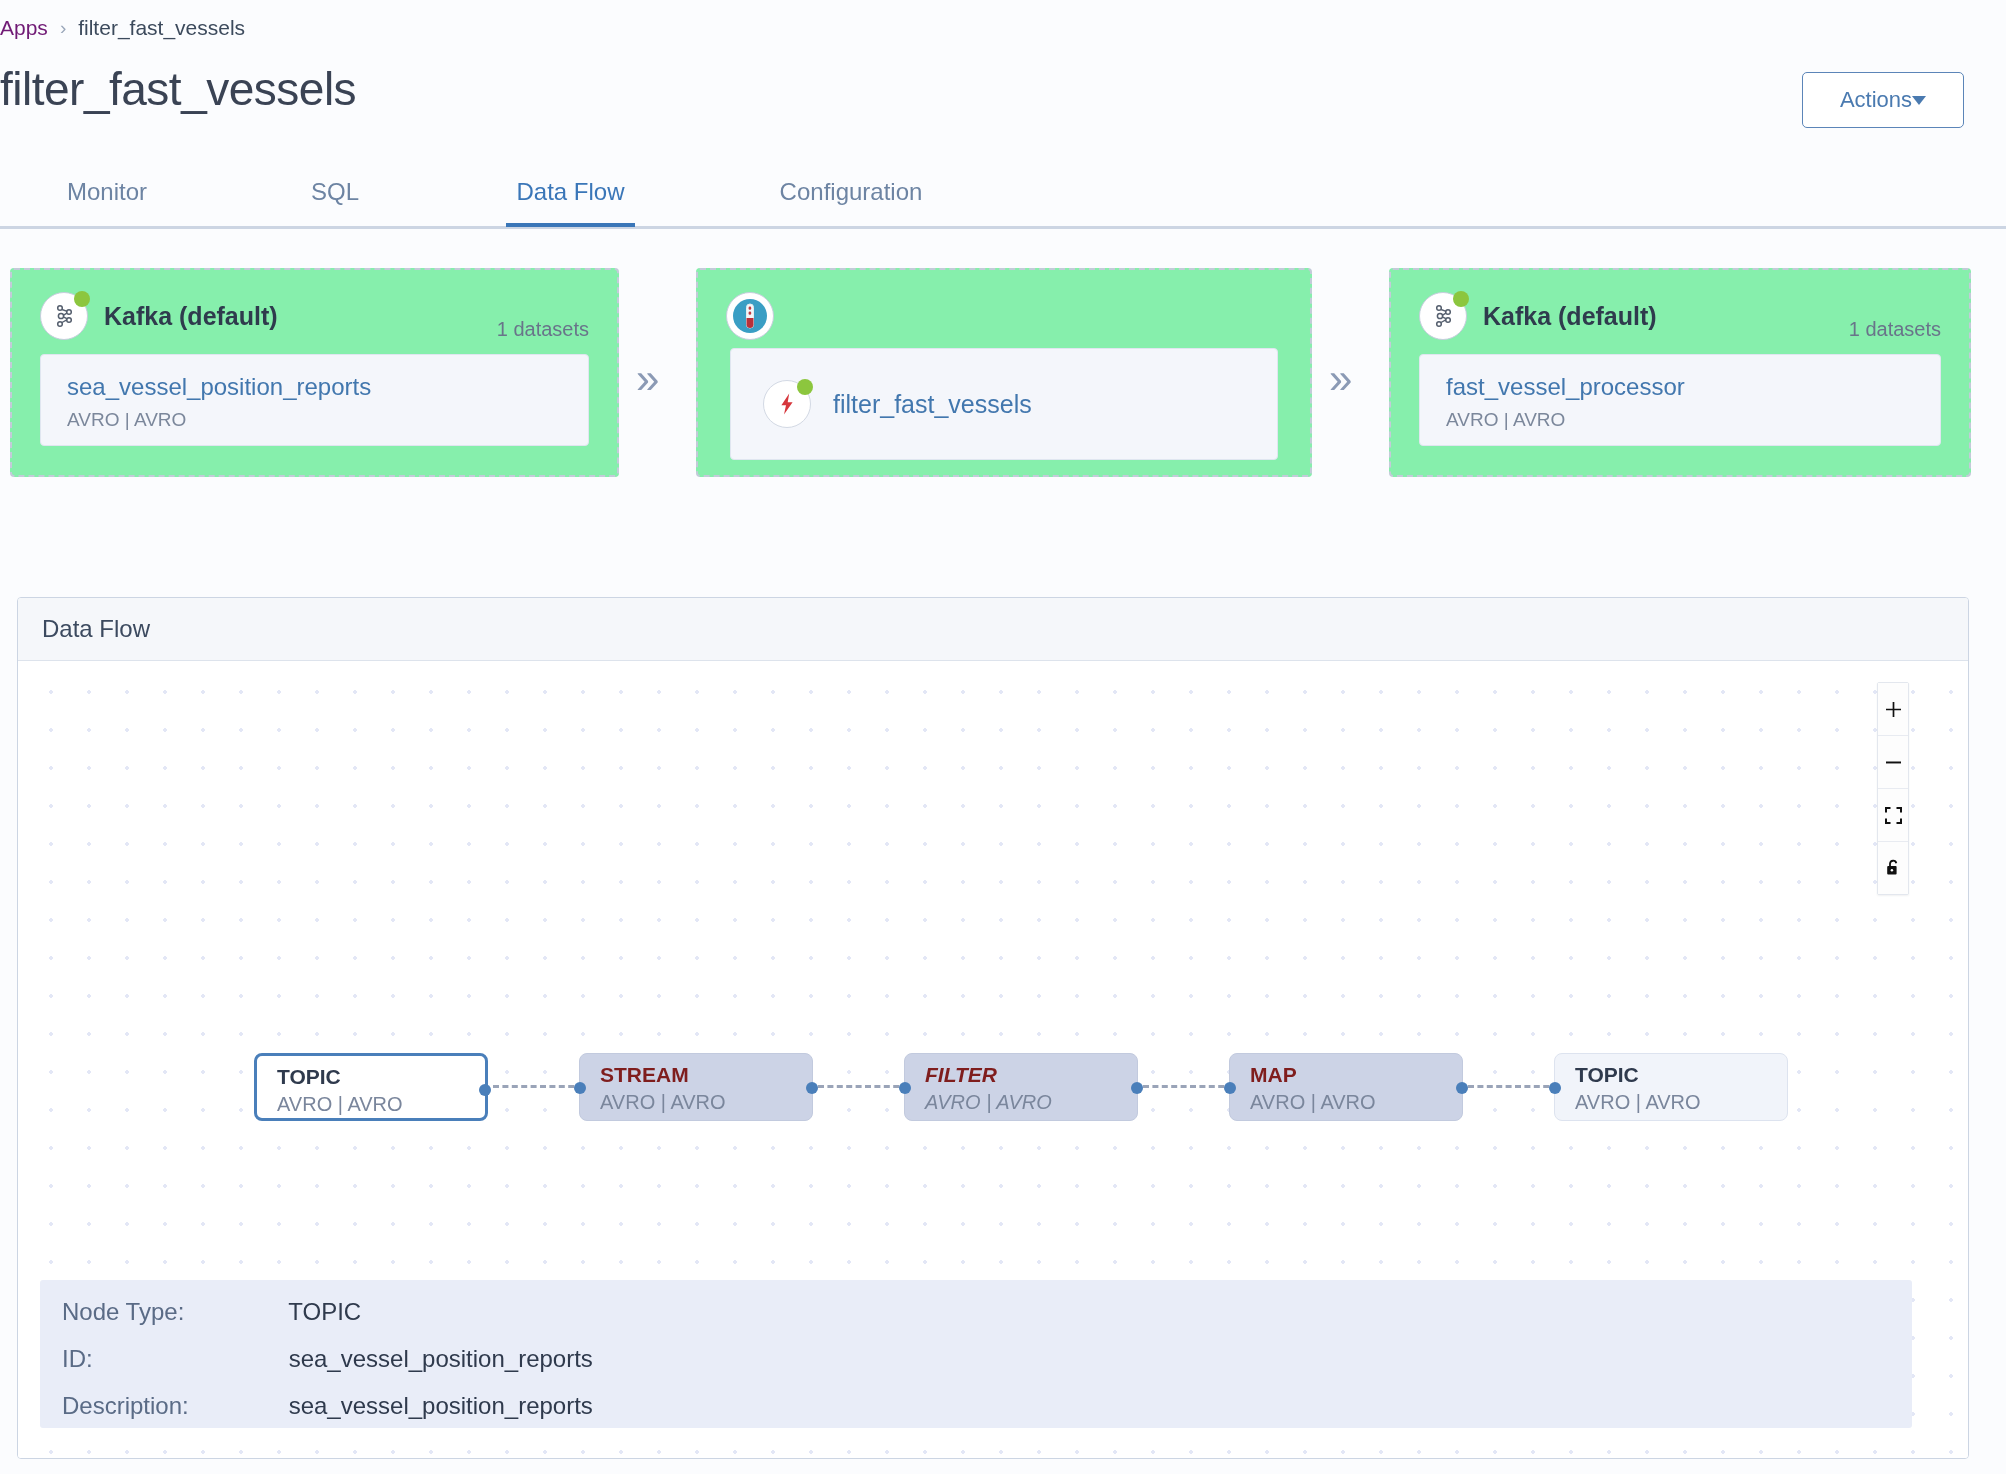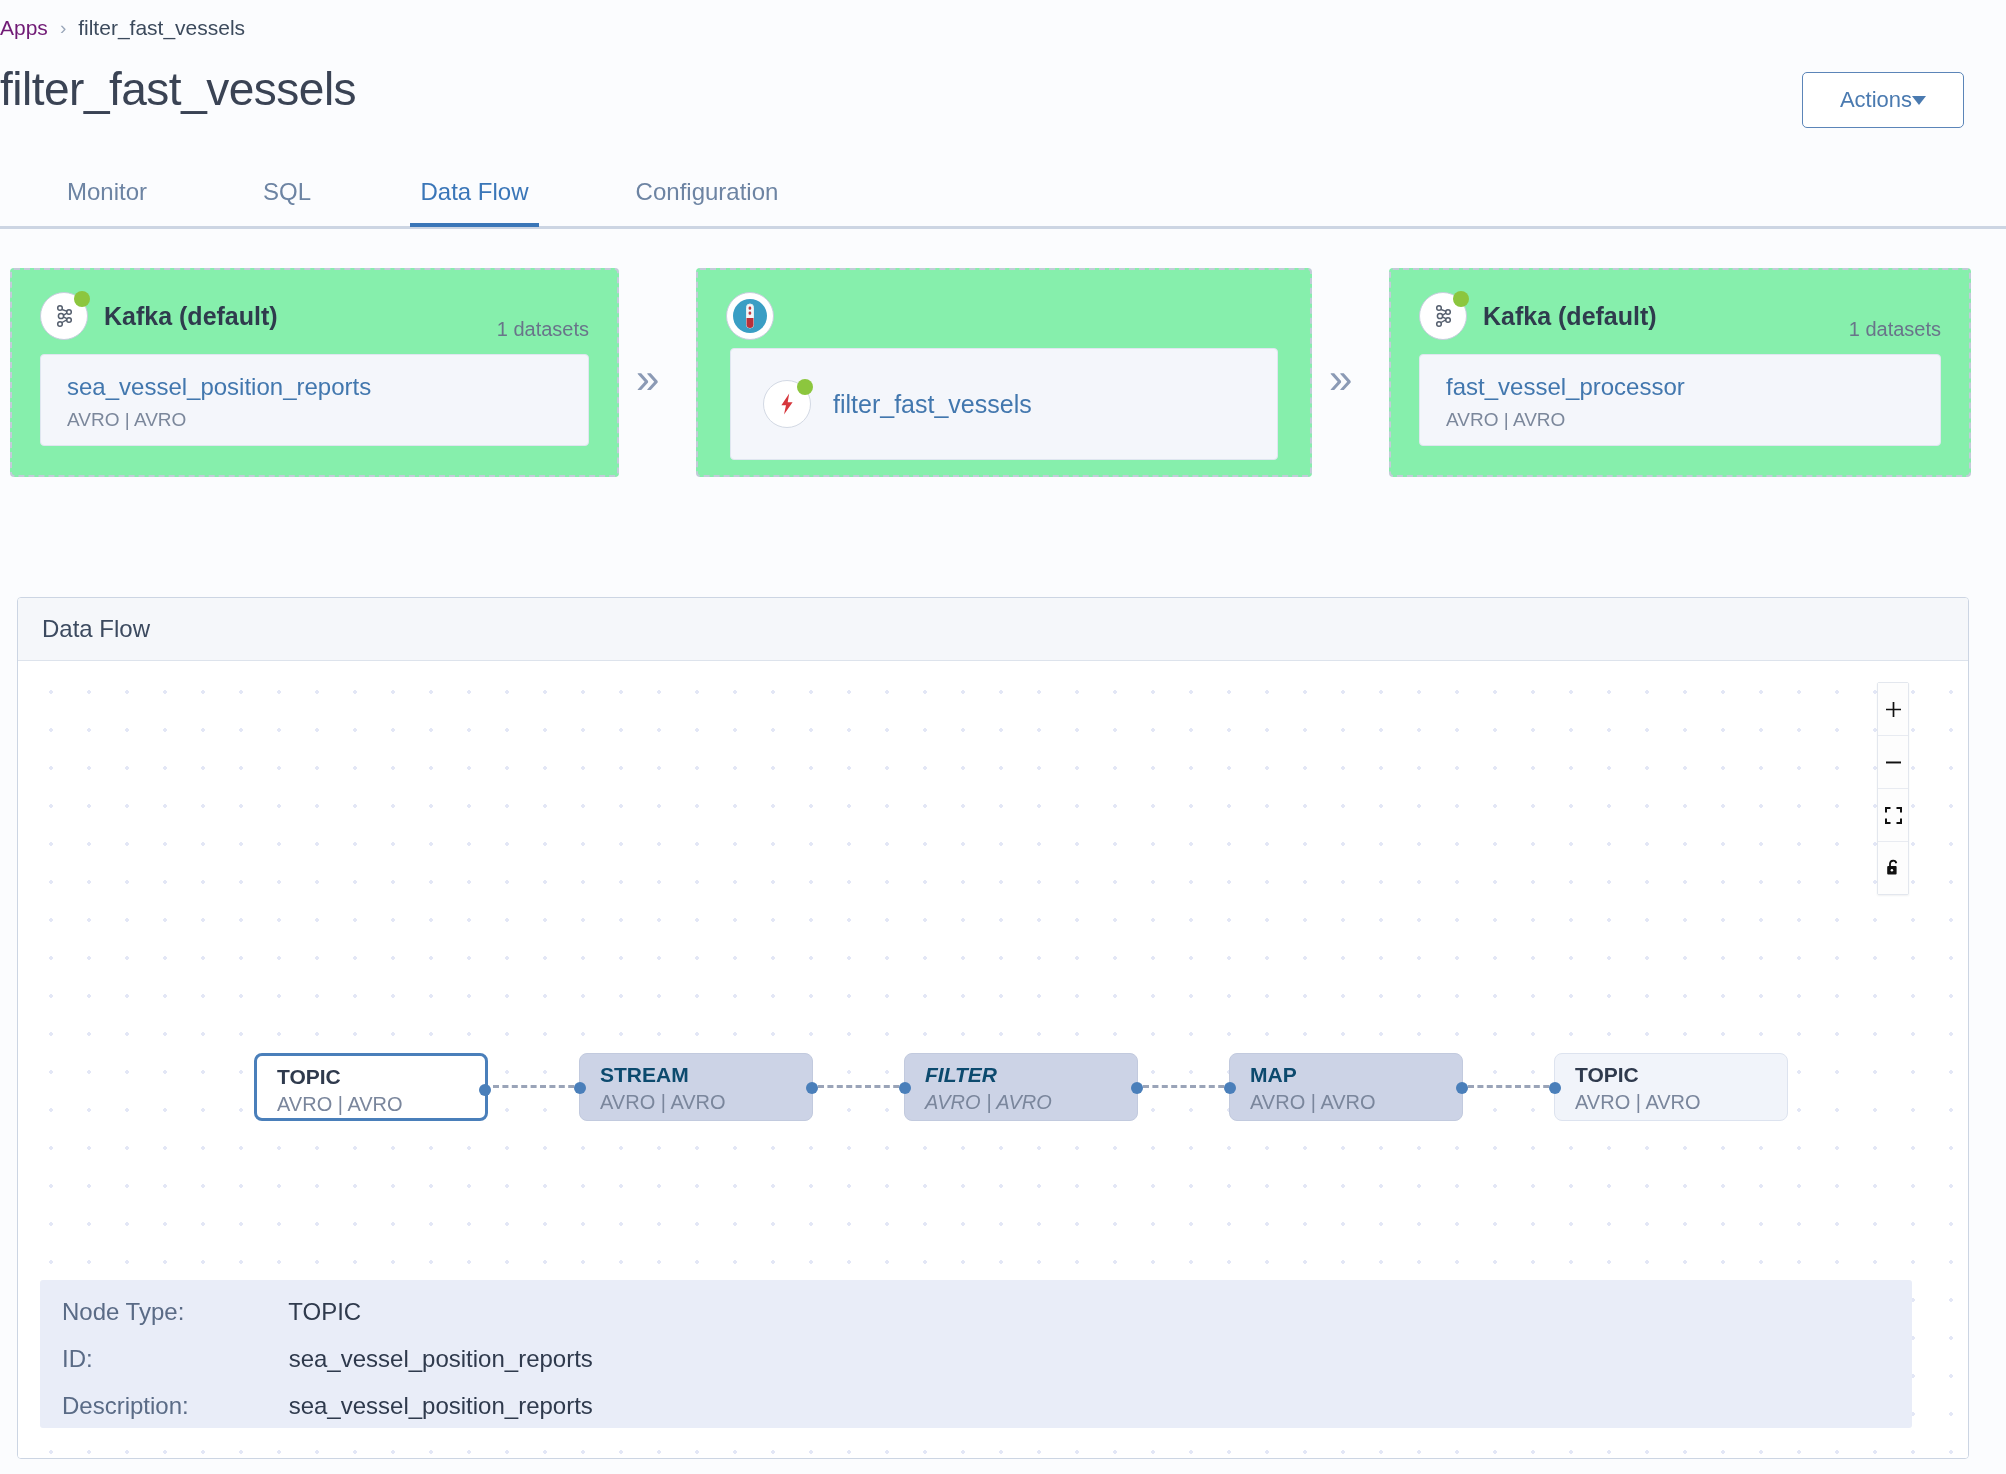--- a/index.html
+++ b/index.html
@@ -35,21 +35,21 @@
     cursor:pointer;
   }
   .caret{
     width:0;height:0;border-left:7px solid transparent;border-right:7px solid transparent;
     border-top:9px solid #4a7ab0;display:inline-block;
   }
   
   .tabbar{
     position:absolute;left:0;top:162px;width:2006px;height:64px;
     border-bottom:3px solid #ccd5e3;
-    display:flex;align-items:flex-start;
+    display:flex;align-items:flex-start;gap:48px;
   }
   .tab{
     font-size:24px;color:#6d84a3;padding:16px 0 18px 0;margin-right:0;
     cursor:pointer;position:relative;text-align:center;
   }
   .tab.active{color:#3a76b8;font-weight:400;}
   .tab.active:after{
     content:"";position:absolute;left:0;right:0;bottom:-3px;height:4px;background:#3a76b8;
   }
   
@@ -126,21 +126,21 @@
   .zbtn:last-child{border-bottom:none;}
   
   .node{
     position:absolute;width:234px;height:68px;border-radius:8px;
     box-sizing:border-box;
   }
   .node.sel{background:#ffffff;border:3px solid #4a7fba;}
   .node.mid{background:#ccd3e6;border:1px solid #c2cade;}
   .node.light{background:#f1f4fa;border:1px solid #dde3ef;}
   .node-type{position:absolute;left:20px;top:9px;font-size:21px;font-weight:700;color:#2f3a4d;}
-  .node.mid .node-type{color:#0c4a6e;}
+  .node.mid .node-type{color:#7f1d1d;}
   .node-fmt{position:absolute;left:20px;top:37px;font-size:20px;color:#7a869c;}
   .port{
     position:absolute;width:12px;height:12px;border-radius:50%;background:#4a7fba;top:28px;
   }
   .edge{
     position:absolute;height:0;border-top:3px dashed #9aa4b8;top:33px;
   }
   
   .info{
     position:absolute;left:40px;top:1280px;width:1872px;height:148px;

